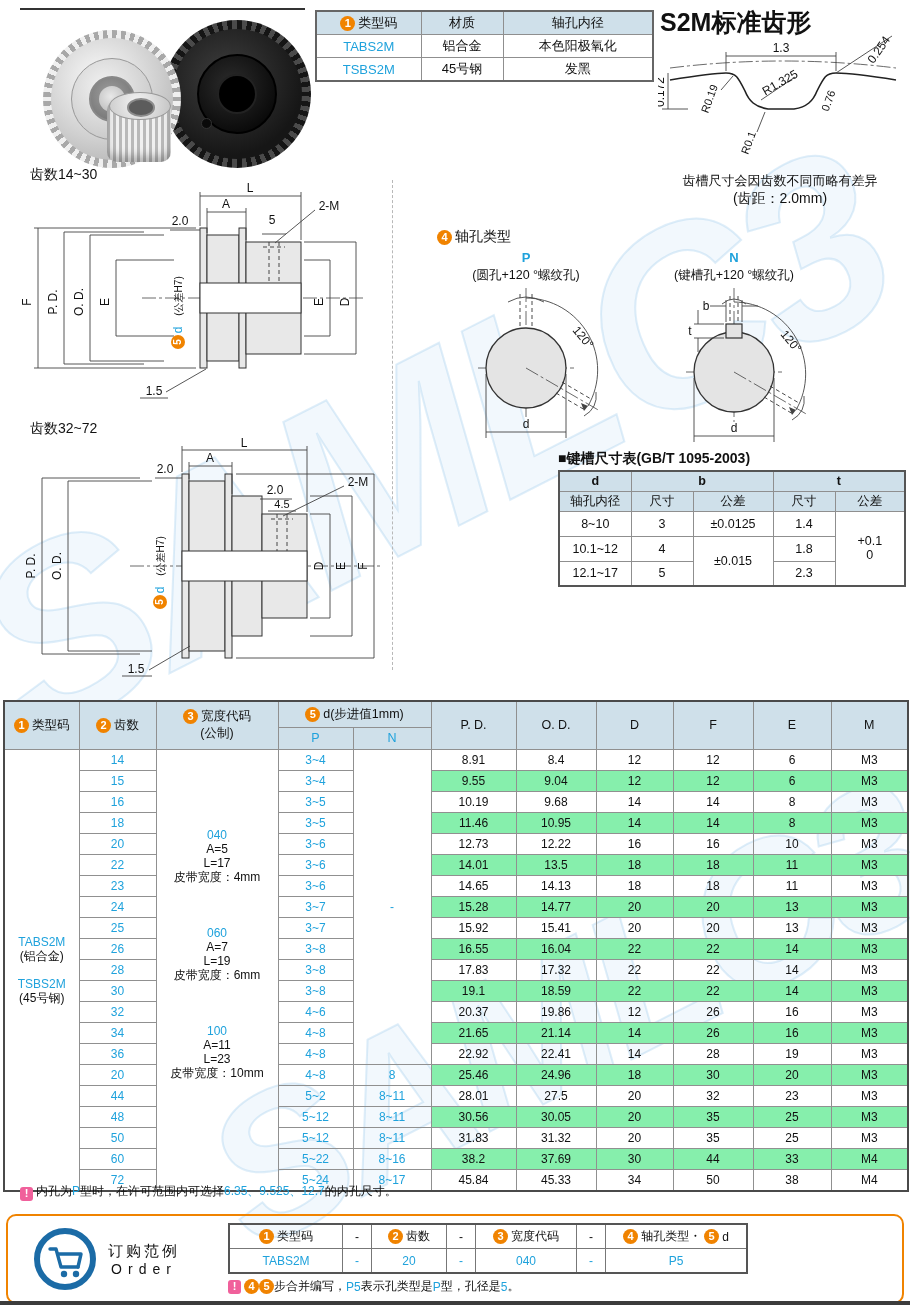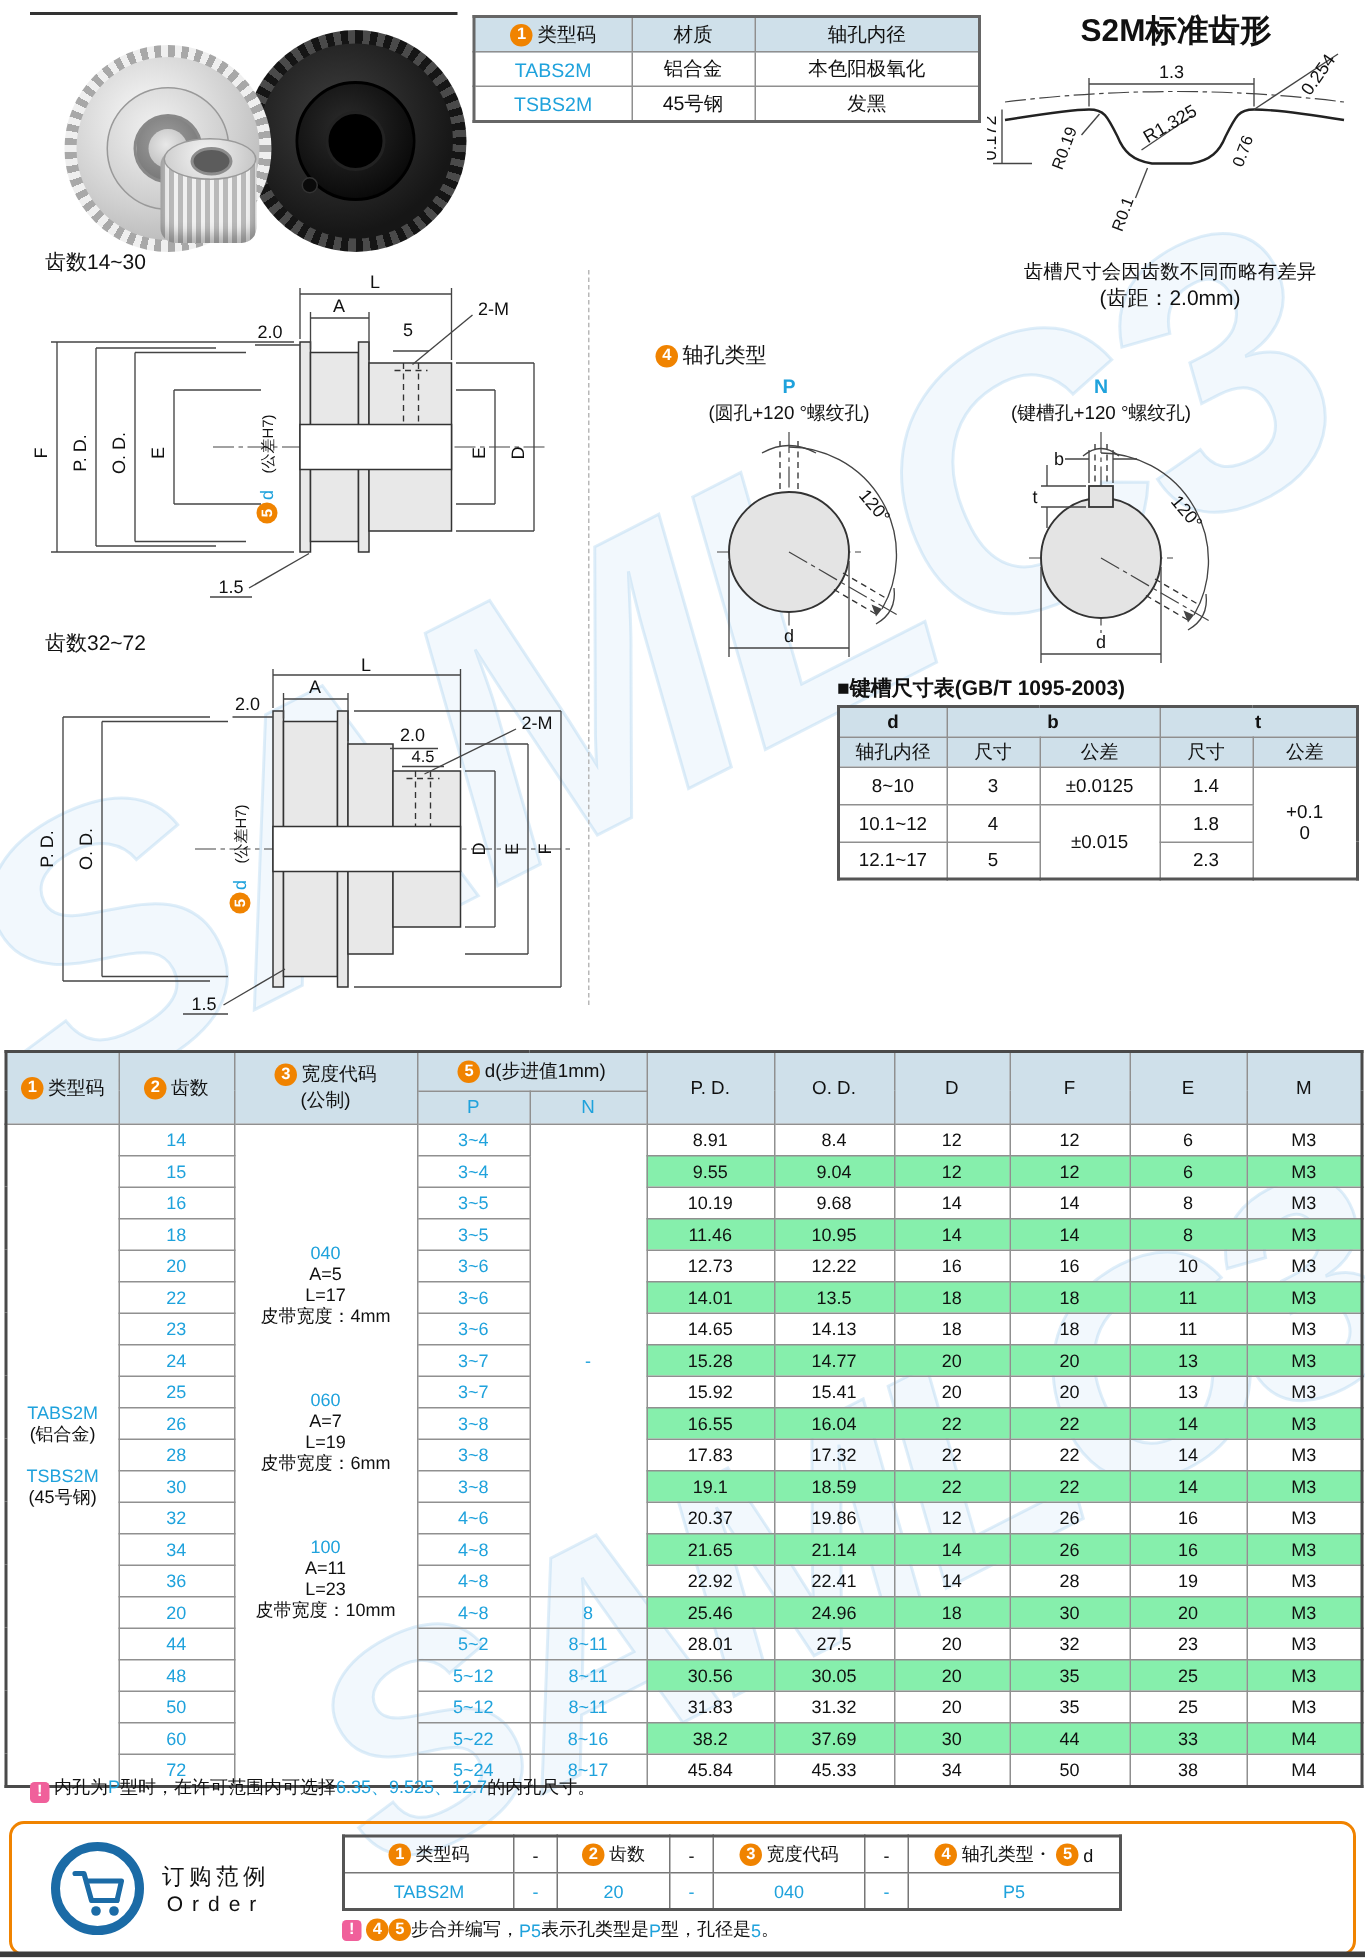--- a/index.html
+++ b/index.html
@@ -111,21 +111,21 @@
       <td>本色阳极氧化</td>
     </tr>
     <tr>
       <td class="blue">TSBS2M</td>
       <td>45号钢</td>
       <td>发黑</td>
     </tr>
   </tbody>
     </table>
 
-  <div class="abs" style="left:660px;top:6px;width:248px;text-align:center;font-size:21px;font-weight:bold;">S2M标准齿形</div>
+  <div class="abs" style="left:660px;top:6px;width:248px;text-align:left;font-size:25px;font-weight:bold;">S2M标准齿形</div>
   <svg class="abs" style="left:658px;top:28px;" width="252" height="142" viewBox="0 0 252 142">
     <path class="cl" d="M12,40 Q125,26 238,40"></path>
     <path class="profile" d="M12,52 Q55,45 68,45 C78,45 80,49 87,63 C91,73 97,79 110,81 L136,81 C149,79 155,73 159,63 C166,49 168,45 178,45 Q195,45 238,52"></path>
     <line class="dim" x1="68" y1="43" x2="68" y2="24"></line>
     <line class="dim" x1="178" y1="43" x2="178" y2="24"></line>
     <line class="dim" x1="68" y1="28" x2="178" y2="28"></line>
     <text class="dt" x="123" y="24">1.3</text>
     <line class="dim" x1="178" y1="45" x2="234" y2="8"></line>
     <text class="dt" transform="rotate(-55 224 24)" x="224" y="24">0.254</text>
     <line class="dim" x1="10" y1="45" x2="10" y2="81"></line>

